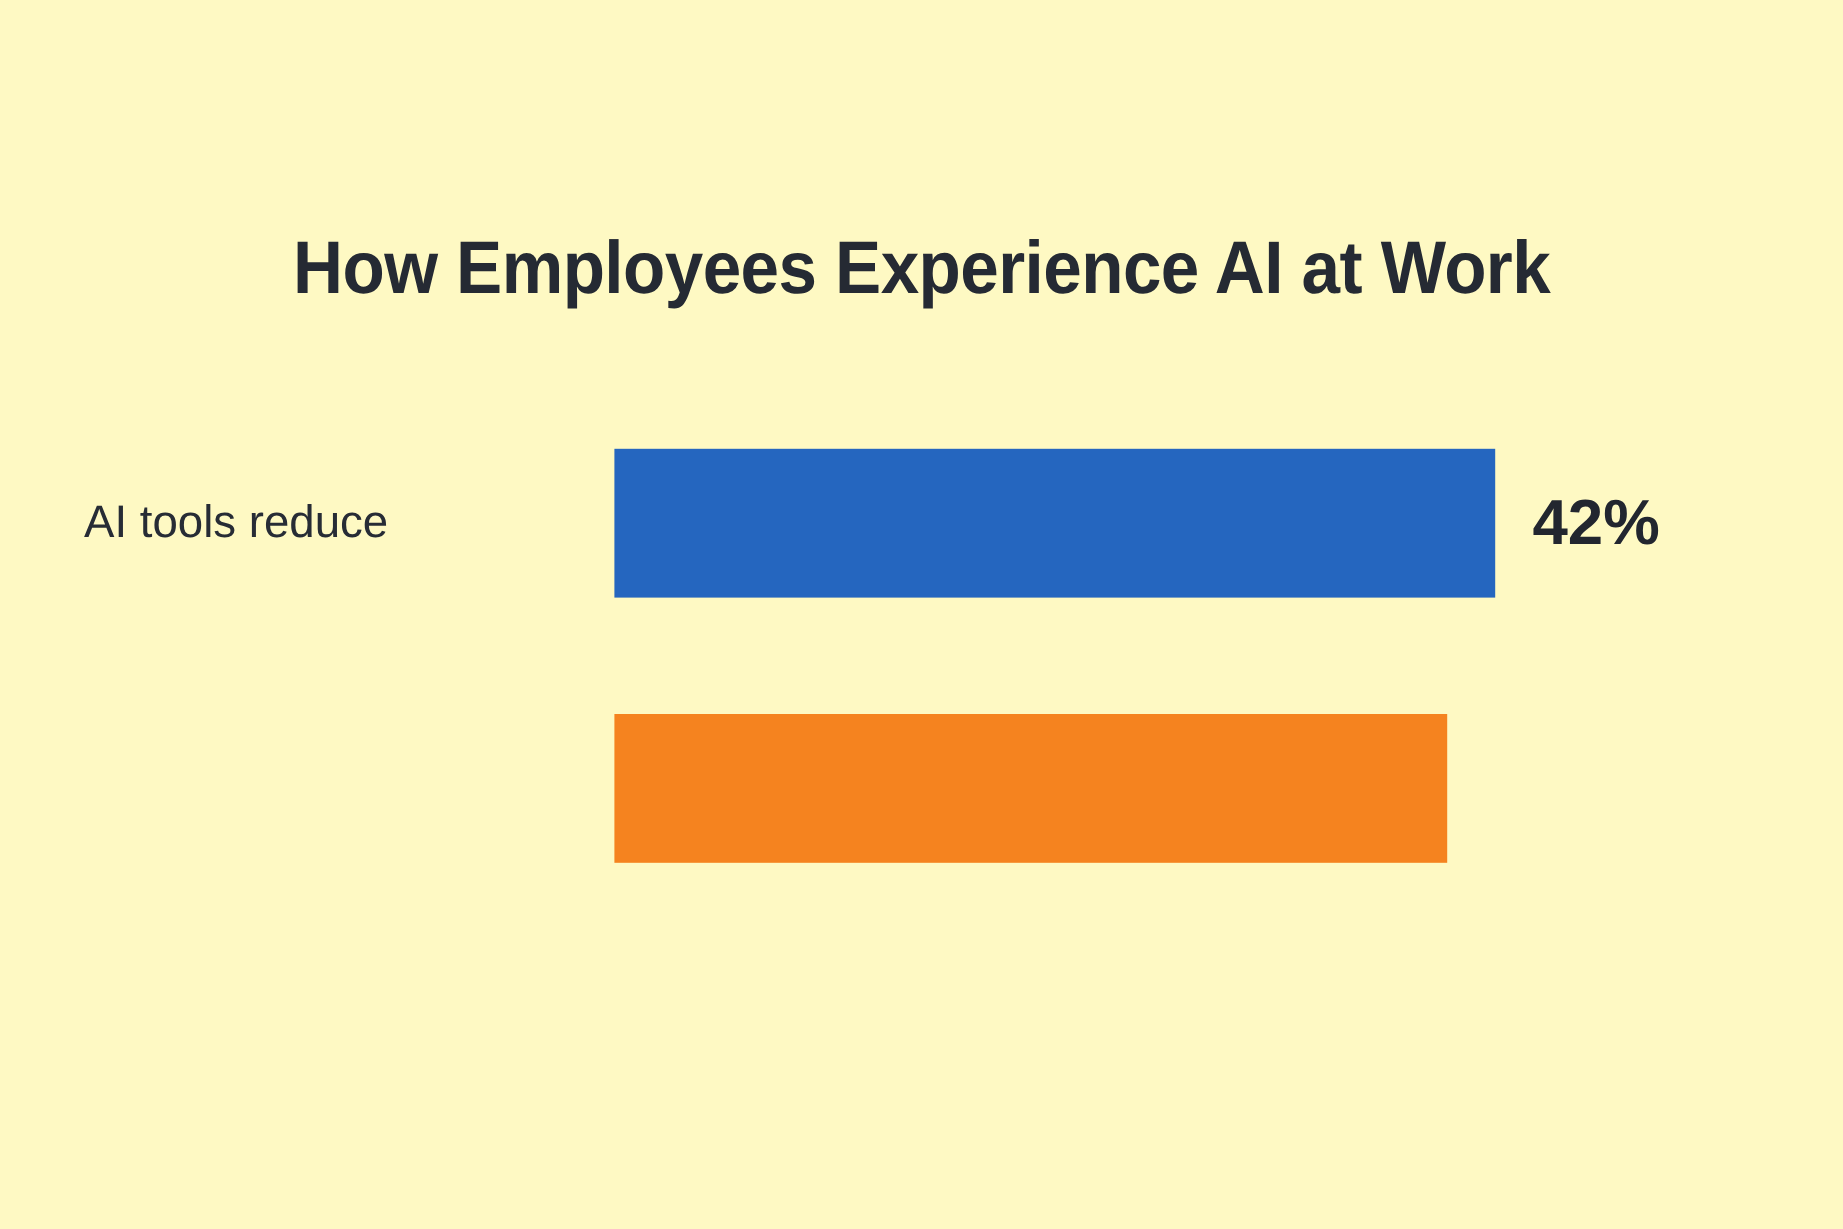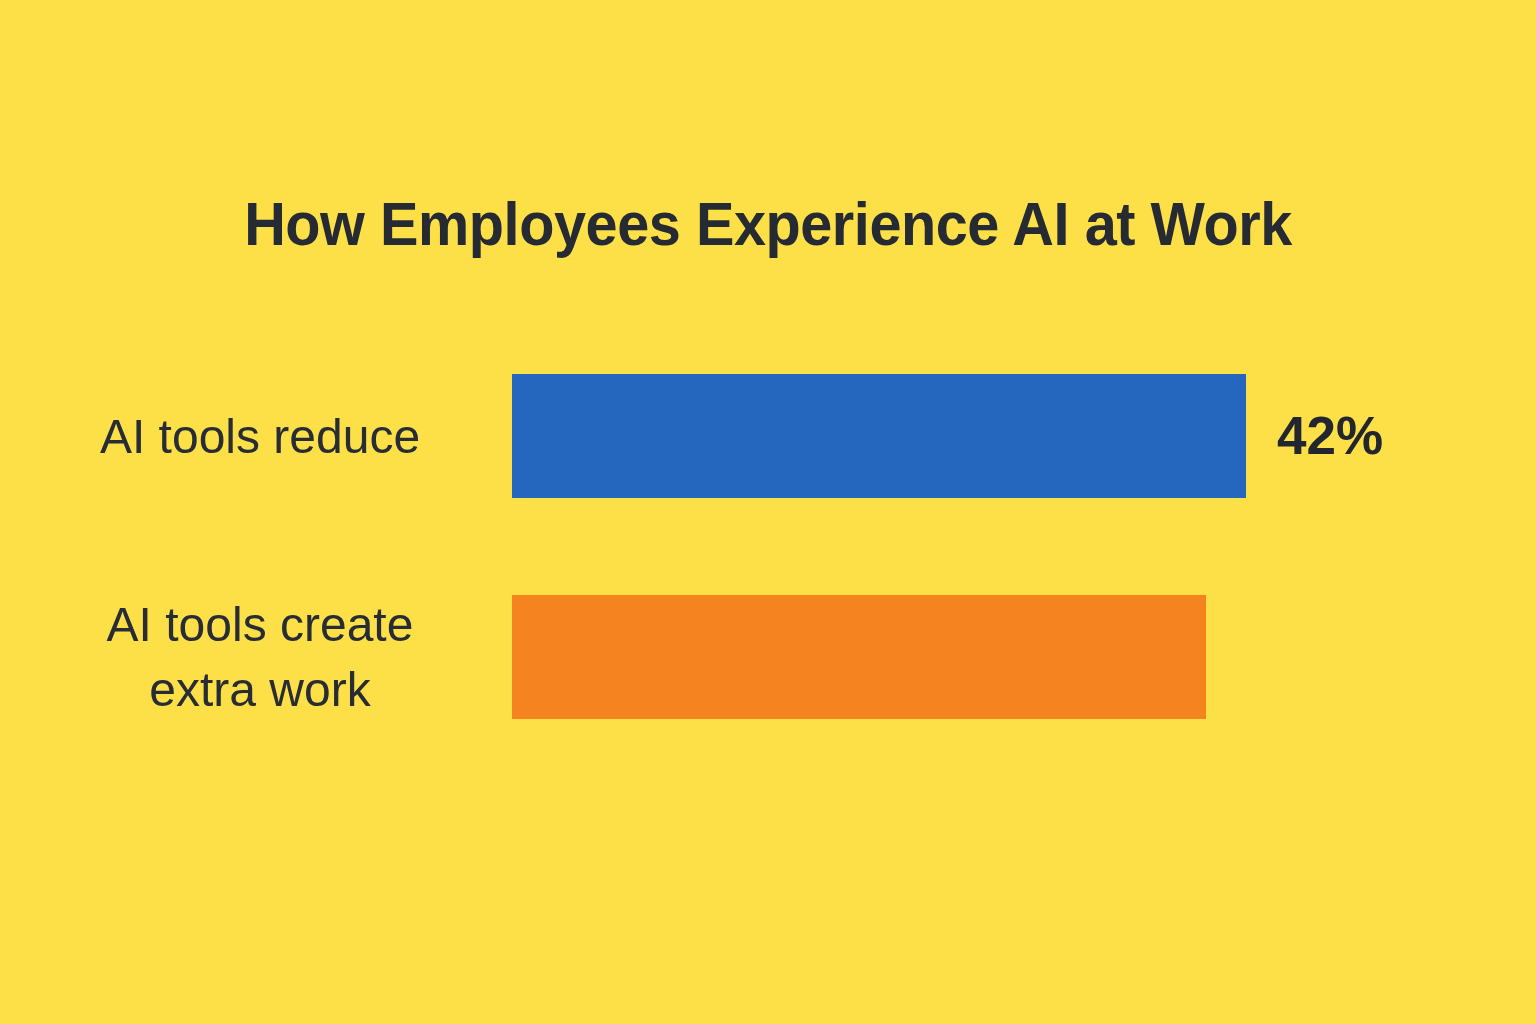--- a/index.html
+++ b/index.html
@@ -11,21 +11,21 @@
     height: 1024px;
     background: #fdfdfd;
     font-family: "DejaVu Sans", sans-serif;
     overflow: hidden;
   }
 
   #chart-canvas {
     position: relative;
     width: 1536px;
     height: 1024px;
-    background: #fde047;
+    background: #fef9c3;
   }
 
   
   #chart-title {
     position: absolute;
     left: 0;
     top: 186px;
     width: 1536px;
     text-align: center;
     font-family: "Liberation Sans", sans-serif;
@@ -53,28 +53,28 @@
     left: 0;
     width: 1536px;
     height: 124px;
     display: block;
   }
   .bar-row.row-0 { top: 28px; }
   .bar-row.row-1 { top: 249px; }
 
   .category-label {
     position: absolute;
-    left: 56px;
+    left: 70px;
     top: 50%;
     transform: translateY(-50%);
     width: 408px;
-    text-align: center;
+    text-align: left;
     font-family: "Liberation Sans", sans-serif;
     font-weight: 400;
-    font-size: 48px;
+    font-size: 38px;
     line-height: 65px;
     color: #272c35;
   }
   .category-label .lbl-line {
     display: block;
     white-space: nowrap;
   }
 
   .bar-track {
     position: absolute;
@@ -116,23 +116,19 @@
       <div class="category-label">
         <span class="lbl-line">AI tools reduce</span>
       </div>
       <div class="bar-track" id="track-0" style="width: 734px;">
         <div class="bar-fill" id="fill-0" style="background: rgb(37, 102, 191);"></div>
       </div>
       <div class="value-label" id="value-0" style="left: 1277px;">42%</div>
     </div>
 
     <div class="bar-row row-1">
-      <div class="category-label">
-        <span class="lbl-line">AI tools create</span>
-        <span class="lbl-line">extra work</span>
-      </div>
       <div class="bar-track" id="track-1" style="width: 694px;">
         <div class="bar-fill" id="fill-1" style="background: rgb(245, 131, 31);"></div>
       </div>
     </div>
 
   </div>
 </div>
 
 </body></html>

